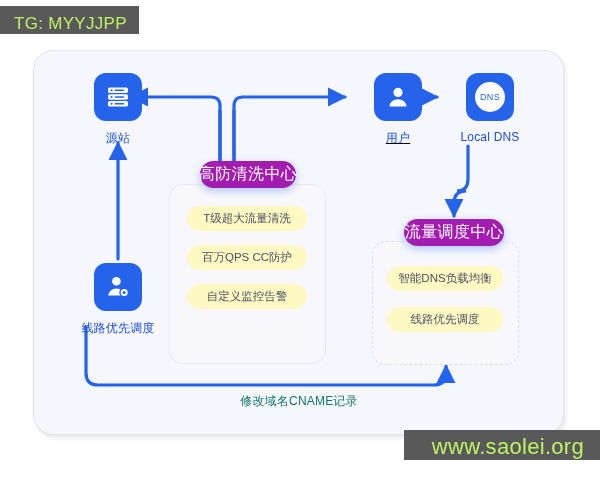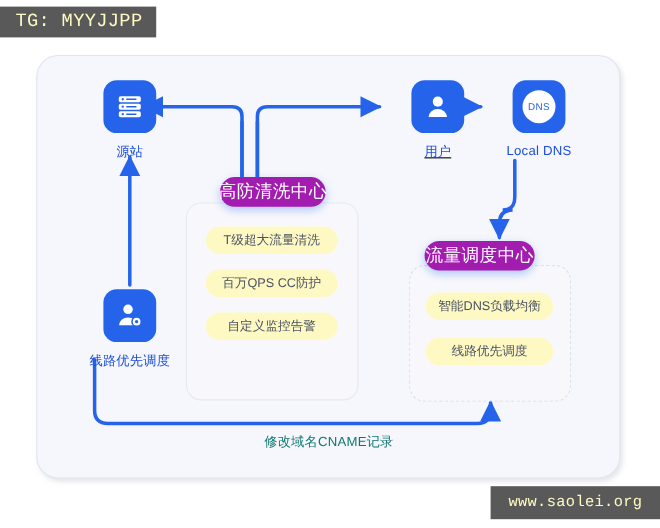--- a/index.html
+++ b/index.html
@@ -12,41 +12,40 @@
     background: #ffffff;
     font-family: "Liberation Sans", "DejaVu Sans", sans-serif;
     overflow: hidden;
     position: relative;
   }
 
   
   .watermark {
     position: absolute;
     background: #595959;
-    color: #fef9c3;
+    color: #bef264;
     font-size: 17px;
     letter-spacing: 0.3px;
     display: flex;
-    align-items: center;
+    align-items: flex-end;
     z-index: 40;
     white-space: nowrap;
-    font-family: Liberation Mono, monospace;
   }
   #wm-top {
     left: 0;
     top: 6px;
     height: 28px;
     padding: 0 12px 0 14px;
   }
   #wm-bottom {
     right: 0;
-    bottom: 8px;
+    bottom: 20px;
     height: 30px;
-    padding: 0 16px 0 16px;
-    font-size: 14px;
+    padding: 0 16px 0 28px;
+    font-size: 22px;
   }
 
   
   #card {
     position: absolute;
     left: 33px;
     top: 50px;
     width: 529px;
     height: 383px;
     background: #f6f7fc;
@@ -139,21 +138,21 @@
     border-radius: 999px;
     font-size: 16px;
     display: flex;
     align-items: center;
     justify-content: center;
     letter-spacing: 0.4px;
     box-shadow: 0 3px 8px rgba(37,99,235,0.35);
     white-space: nowrap;
   }
   #pill-clean  { left: 166px; top: 110px; width: 96px;  height: 27px; }
-  #pill-sched  { left: 352px; top: 168px; width: 100px; height: 27px; }
+  #pill-sched  { left: 370px; top: 168px; width: 100px; height: 27px; }
 
   .pill-muted {
     position: absolute;
     background: #fef9c3;
     color: #4a5162;
     border-radius: 999px;
     font-size: 11.5px;
     display: flex;
     align-items: center;
     justify-content: center;

